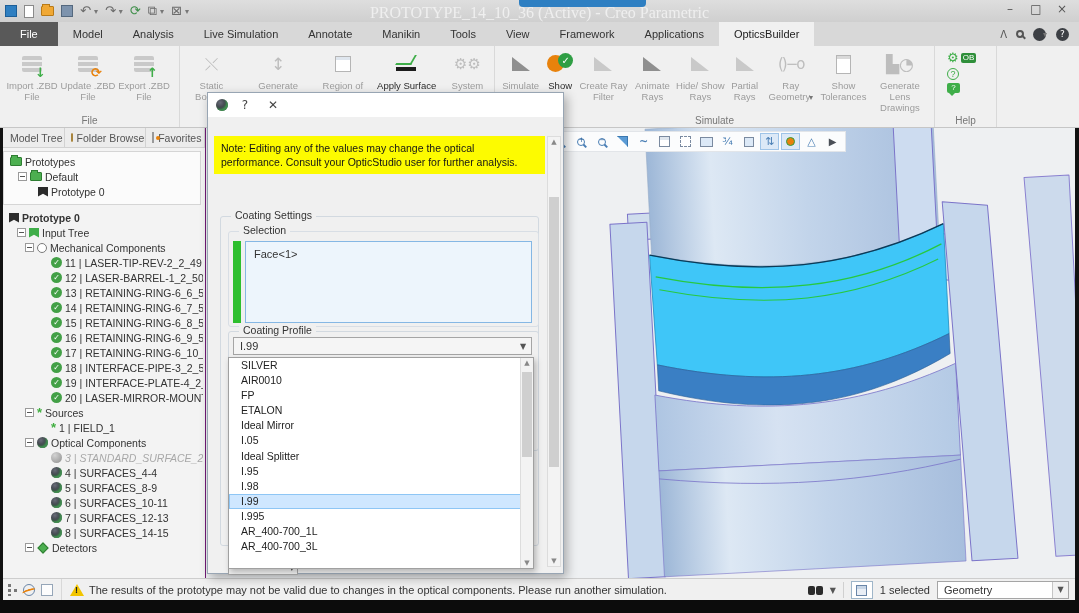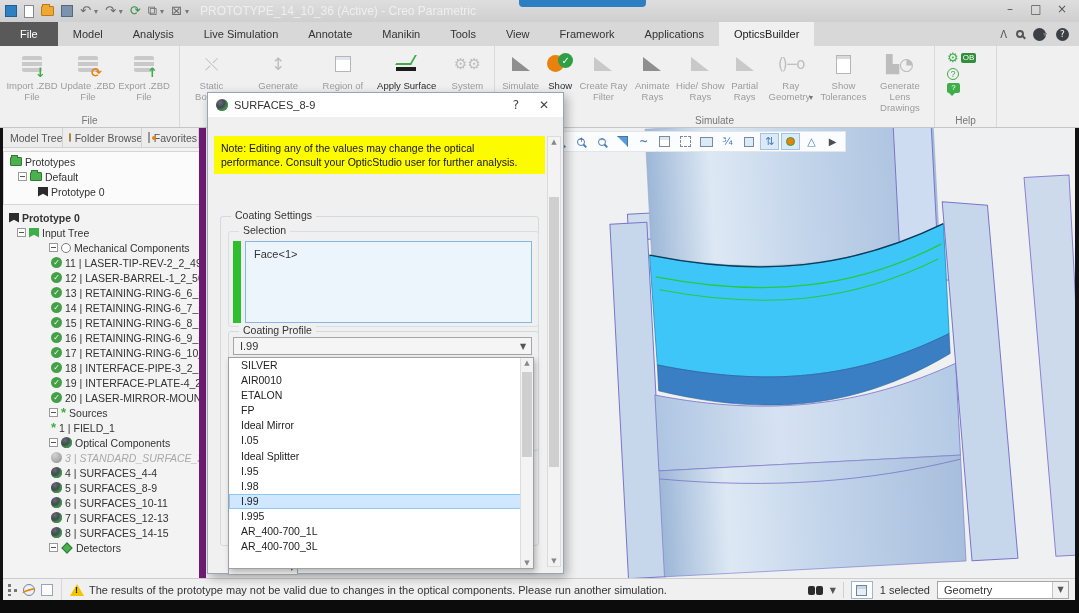--- a/index.html
+++ b/index.html
@@ -9,21 +9,21 @@
   
   .titlebar { position:absolute; top:0; left:0; width:100%; height:22px; background:linear-gradient(#dedede,#cfcfcf); }
   .qat { position:absolute; left:5px; top:2px; height:18px; display:flex; align-items:center; gap:7px; }
   .qicon { color:#6b6b6b; font-size:13px; line-height:16px; font-family:"DejaVu Sans",sans-serif; }
   .sq-blue { width:12px; height:12px; background:#2f7fc1; border:1px solid #1d5f98; }
   .page-ic { width:10px; height:13px; background:#fff; border:1px solid #8a8a8a; }
   .folder-ic { width:13px; height:10px; background:#f0a834; border:1px solid #b97a17; border-radius:1px; position:relative; }
   .folder-ic::before { content:""; position:absolute; top:-3px; left:0; width:6px; height:2px; background:#f0a834; border:1px solid #b97a17; border-bottom:none; }
   .save-ic { width:12px; height:12px; background:#7d93ad; border:1px solid #54687e; }
   .tiny-chev { font-size:8px; color:#777; margin-left:-4px; }
-  .win-title { position:absolute; left:200px; right:200px; top:4px; text-align:left; color:#efefef; font-size:12px; }
+  .win-title { position:absolute; left:200px; right:200px; top:4px; text-align:center; color:#efefef; font-size:16px;font-family:Liberation Serif, serif; }
   .top-blue { position:absolute; left:519px; top:0; width:127px; height:7px; background:#2e7fc2; border-radius:0 0 4px 4px; }
   .win-controls { position:absolute; right:4px; top:0; display:flex; }
   .wbtn { width:26px; height:20px; text-align:center; line-height:18px; color:#555; font-size:12px; font-family:"DejaVu Sans",sans-serif; }
 
   
   .tabrow { position:absolute; top:22px; left:0; width:100%; height:24px; background:#d8d8d8; display:flex; }
   .rtab { padding:0 15px; line-height:24px; color:#333; white-space:nowrap; }
   .rtab.file { background:#595959; color:#fff; padding:0 20px; }
   .rtab.active { background:#f0f0f0; color:#222; }
   .tabrow-right { position:absolute; right:10px; top:22px; height:24px; display:flex; align-items:center; gap:9px; }
@@ -56,35 +56,35 @@
   .doc-ic { width:15px; height:19px; background:#fff; border:1px solid #b5b5b5; box-shadow:inset 0 3px 0 #d9d9d9; }
   .help-col { display:flex; flex-direction:column; gap:3px; padding:2px 8px; }
   .hrow { display:flex; align-items:center; gap:2px; }
   .gear-green { color:#3fae49; font-size:13px; }
   .ob-badge { background:#2f8f3a; color:#fff; font-size:8px; padding:0 2px; border-radius:2px; line-height:10px; }
   .qmark-green { width:12px; height:12px; border-radius:50%; border:1.5px solid #3fae49; color:#3fae49; text-align:center; line-height:10px; font-size:9px; }
   .bubble-green { width:13px; height:10px; background:#3fae49; border-radius:2px; color:#fff; font-size:8px; text-align:center; line-height:10px; position:relative; }
   .bubble-green::after { content:""; position:absolute; left:2px; bottom:-3px; border-left:3px solid transparent; border-right:3px solid transparent; border-top:3px solid #3fae49; }
 
   
-  .left-panel { position:absolute; top:128px; left:0; width:206px; height:450px; background:#f3f3f3; border-right:7px solid #701a75; overflow:hidden; }
+  .left-panel { position:absolute; top:128px; left:0; width:206px; height:450px; background:#f3f3f3; border-right:1px solid #701a75; overflow:hidden; }
   .panel-tabs { height:20px; display:flex; background:#ececec; border-bottom:1px solid #d2d2d2; }
   .ptab { display:flex; align-items:center; gap:4px; padding:0 6px; border-right:1px solid #d2d2d2; color:#555; white-space:nowrap; overflow:hidden; font-size:10.5px; }
   .mt-ic { width:9px; height:10px; background:
       linear-gradient(#888,#888) 0 0/3px 3px no-repeat,
       linear-gradient(#888,#888) 0 7px/3px 3px no-repeat,
       linear-gradient(#888,#888) 6px 4px/3px 3px no-repeat; }
   .fb-ic { width:12px; height:9px; background:#d8b161; border:1px solid #a9853e; border-radius:1px; }
   .fav-ic { width:11px; height:11px; border:1px solid #999; background:#fff; position:relative; }
   .fav-ic::after { content:""; position:absolute; left:3px; top:3px; width:4px; height:4px; border-radius:50%; background:#e8820c; }
   .proto-box { position:absolute; left:3px; top:23px; width:198px; height:54px; background:#fbfbfb; border:1px solid #d5d5d5; padding-top:2px; }
   .tree { position:absolute; left:3px; top:82px; width:200px; bottom:0; }
   .trow { display:flex; align-items:center; height:15px; gap:3px; white-space:nowrap; overflow:hidden; font-size:10.5px; }
   .trow.b { font-weight:bold; }
-  .p6{padding-left:6px} .p14{padding-left:14px} .p30{padding-left:46px} .p34{padding-left:34px} .p48{padding-left:48px}
+  .p6{padding-left:6px} .p14{padding-left:14px} .p30{padding-left:22px} .p34{padding-left:34px} .p48{padding-left:48px}
   .exp { flex:0 0 9px; width:9px; height:9px; border:1px solid #9a9a9a; background:#fff; position:relative; }
   .exp::after { content:""; position:absolute; left:1px; right:1px; top:3px; height:1px; background:#555; }
   .ic { flex:0 0 auto; }
   .ic.folder { width:12px; height:9px; background:#4caf50; border:1px solid #2e7d32; border-radius:1px; position:relative; }
   .ic.folder::before { content:""; position:absolute; top:-3px; left:0; width:5px; height:2px; background:#4caf50; border:1px solid #2e7d32; border-bottom:none; }
   .ic.flagd { width:10px; height:10px; background:#2b2b2b; clip-path:polygon(0 0,100% 0,100% 100%,50% 72%,0 100%); }
   .ic.flagg { width:10px; height:10px; background:#3fae49; clip-path:polygon(0 0,100% 0,100% 100%,50% 72%,0 100%); }
   .ic.roi { width:10px; height:10px; border:2px solid #3a9e3a; background:#eaf6ea; }
   .ic.circ { width:10px; height:10px; border:1.5px solid #7a7a7a; border-radius:50%; background:#fff; }
   .ic.check { width:11px; height:11px; border-radius:50%; background:#43a047; color:#fff; font-size:8px; line-height:11px; text-align:center; font-family:"DejaVu Sans",sans-serif; }
@@ -577,21 +577,20 @@
       <span class="gicon">△</span>
       <span class="gicon">
           <span class="dark-arrow">▶</span>
         </span>
     </div>
   </div>
 
   <div class="dialog">
     <div class="dlg-title">
       <span class="sphere12"></span>
-      <span class="t">SURFACES_8-9</span>
       <span class="dlg-hbtn">?</span>
       <span class="dlg-hbtn">✕</span>
     </div>
     <div class="dlg-body">
       <div class="note">Note: Editing any of the values may change the optical performance. Consult your OpticStudio user for further analysis.</div>
       <div class="dscroll">
         <span class="up">▲</span>
         <span class="thumb"></span>
         <span class="dn">▼</span>
       </div>
@@ -613,22 +612,22 @@
         <span class="chev">▼</span>
       </div>
 
       <div class="hiddencombo">
           <span class="chev">▼</span>
         </div>
 
       <div class="dlist">
         <div class="ditem">SILVER</div>
         <div class="ditem">AIR0010</div>
+        <div class="ditem">FP</div>
         <div class="ditem">ETALON</div>
-        <div class="ditem">FP</div>
         <div class="ditem">Ideal Mirror</div>
         <div class="ditem">I.05</div>
         <div class="ditem">Ideal Splitter</div>
         <div class="ditem">I.95</div>
         <div class="ditem">I.98</div>
         <div class="ditem sel">I.99</div>
         <div class="ditem">I.995</div>
         <div class="ditem">AR_400-700_1L</div>
         <div class="ditem">AR_400-700_3L</div>
         <div class="lscroll">

